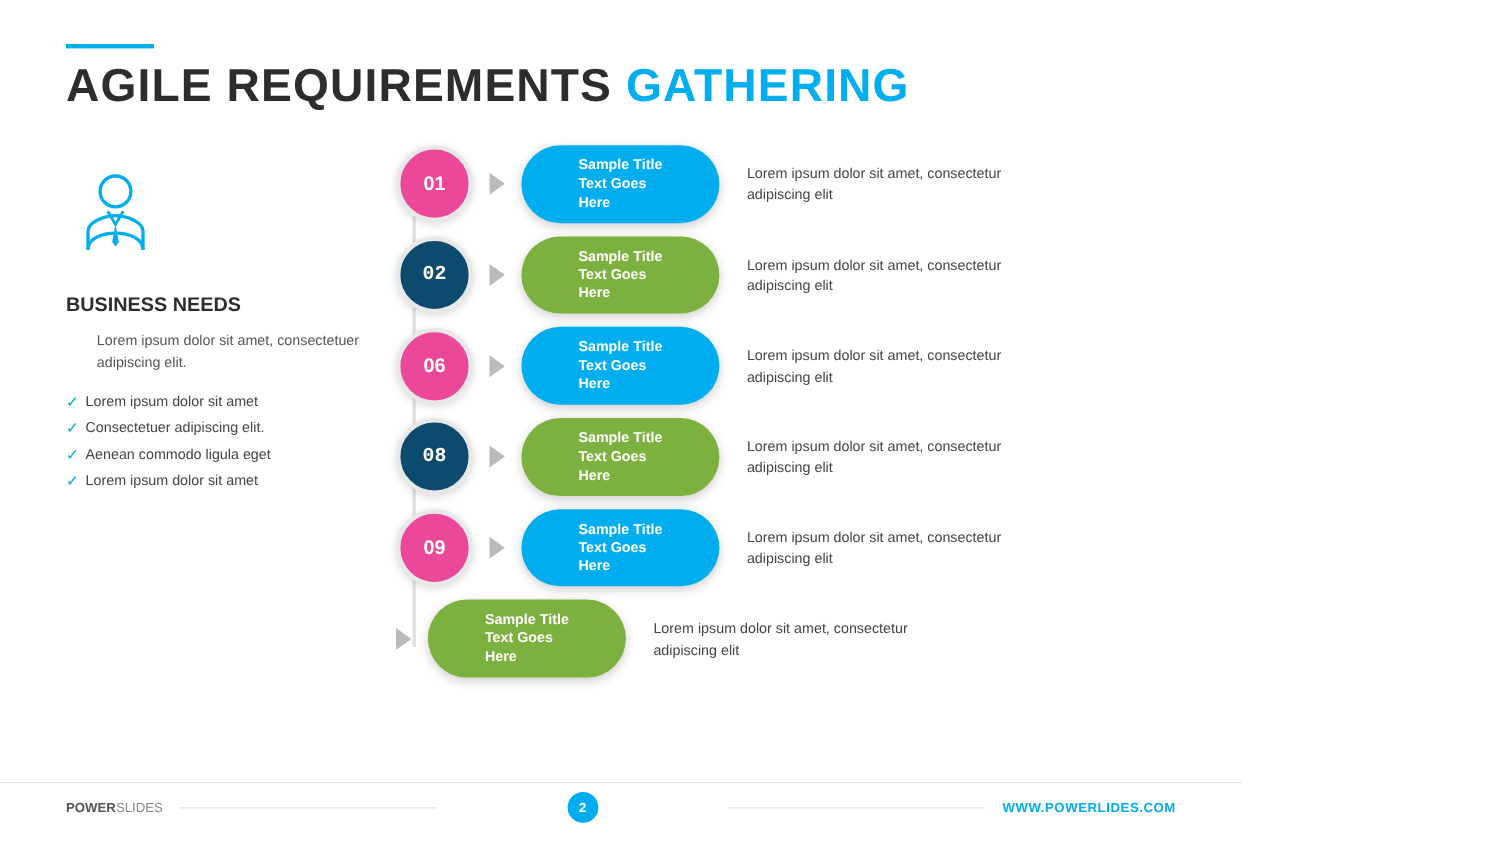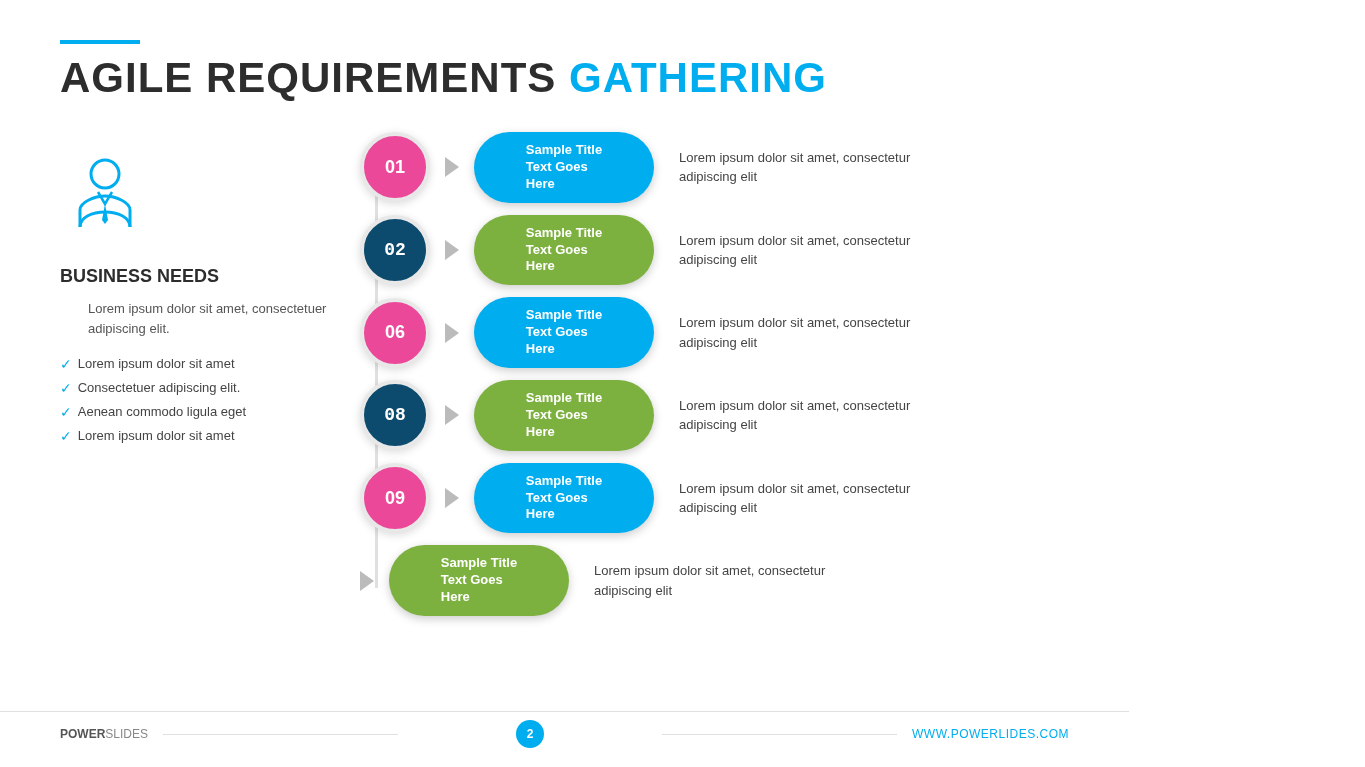--- a/index.html
+++ b/index.html
@@ -230,21 +230,21 @@
       font-size: 12px;
       font-weight: 700;
       display: flex;
       align-items: center;
       justify-content: center;
     }
 
     .footer-right {
       font-size: 12px;
       color: #00AEEF;
-      font-weight: 400;
+      font-weight: 700;
       letter-spacing: 0.5px;
     }
 
     .footer-line {
       flex: 1;
       height: 1px;
       background: #e0e0e0;
       margin: 0 15px;
     }
   </style>

